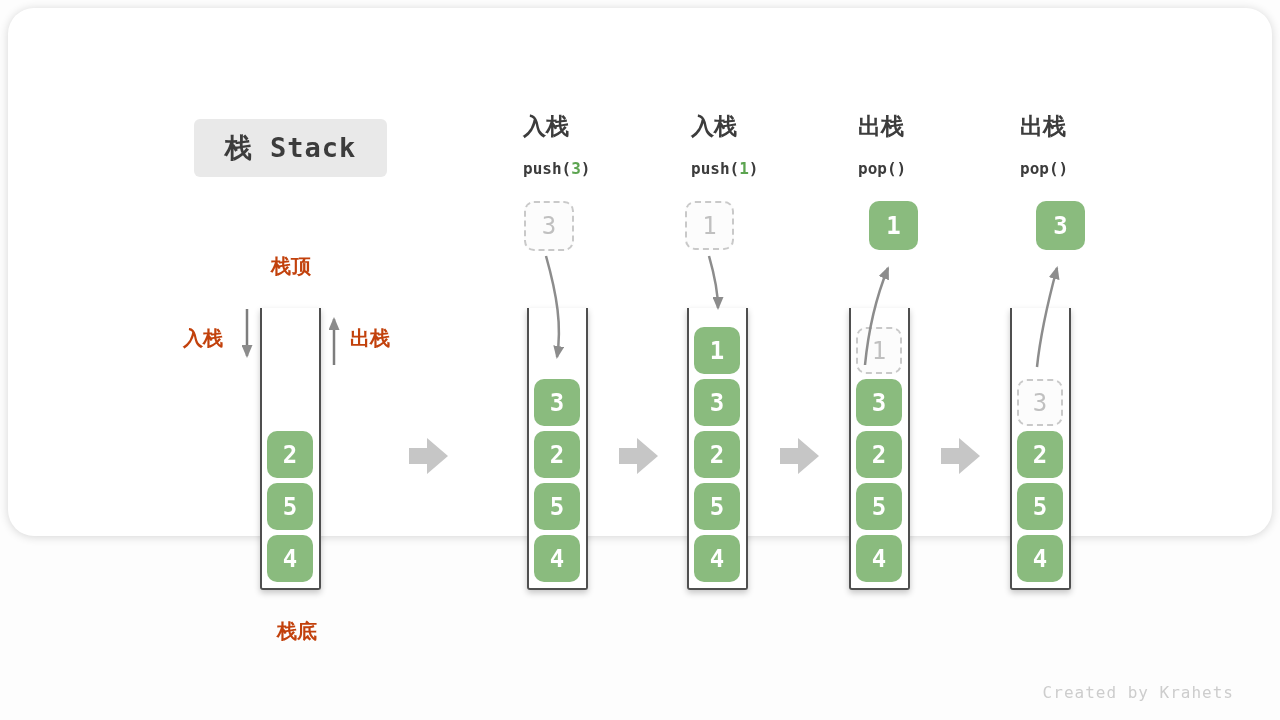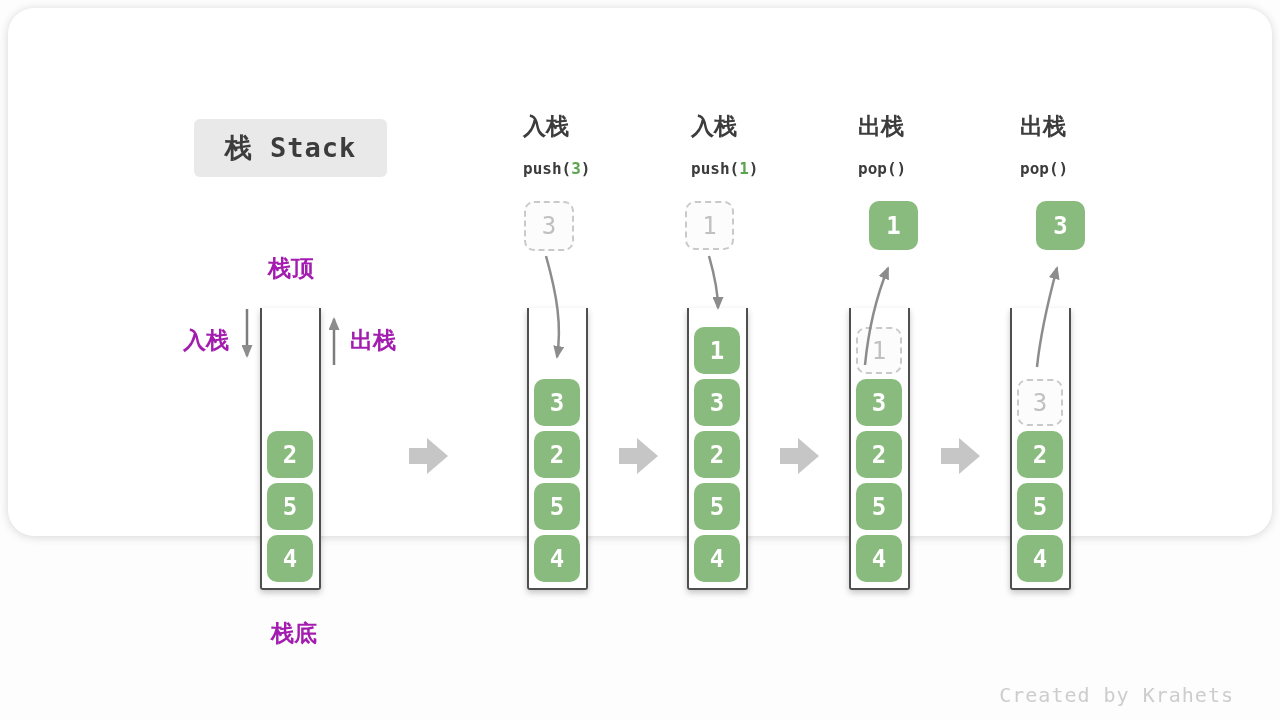--- a/index.html
+++ b/index.html
@@ -13,21 +13,21 @@
 
   .title-box {
     position: absolute; left: 186px; top: 111px; width: 193px; height: 58px;
     background: #e9e9e9; border-radius: 6px;
     display: flex; align-items: center; justify-content: center;
     font-family: "DejaVu Sans Mono", monospace;
     font-size: 27px; font-weight: 700; color: #3c3c3c; letter-spacing: 1px;
   }
 
   .hlabel {
-    position: absolute; font-size: 23px; font-weight: 700; color: #a21caf;
+    position: absolute; font-size: 20px; font-weight: 700; color: #c2410c;
     white-space: nowrap;
   }
   .hlabel.centered { width: 52px; text-align: center; }
 
   .stage-header { position: absolute; top: 103px; white-space: nowrap; }
   .stage-header .op { font-size: 23px; font-weight: 700; color: #3c3c3c; }
   .stage-header .code {
     margin-top: 17px; font-family: "DejaVu Sans Mono", monospace;
     font-size: 16px; font-weight: 700; color: #3c3c3c;
   }
@@ -63,21 +63,21 @@
     background: #fcfcfc; border: 2px dashed #c9c9c9; color: #c0c0c0;
   }
   .float-box.solid {
     background: #8abb7e; color: #ffffff; font-weight: 700;
   }
 
   svg.overlay { position: absolute; left: 0; top: 0; width: 1280px; height: 720px; pointer-events: none; }
 
   .footer {
     position: absolute; right: 38px; top: 675px;
-    font-family: "DejaVu Sans Mono", monospace; font-size: 20px;
+    font-family: "DejaVu Sans Mono", monospace; font-size: 16px;
     color: #cdcdcd; letter-spacing: 1px;
   }
 
   .slot5 { top: 19px; }
   .slot4 { top: 71px; }
   .slot3 { top: 123px; }
   .slot2 { top: 175px; }
   .slot1 { top: 227px; }
 </style>
 </head>

